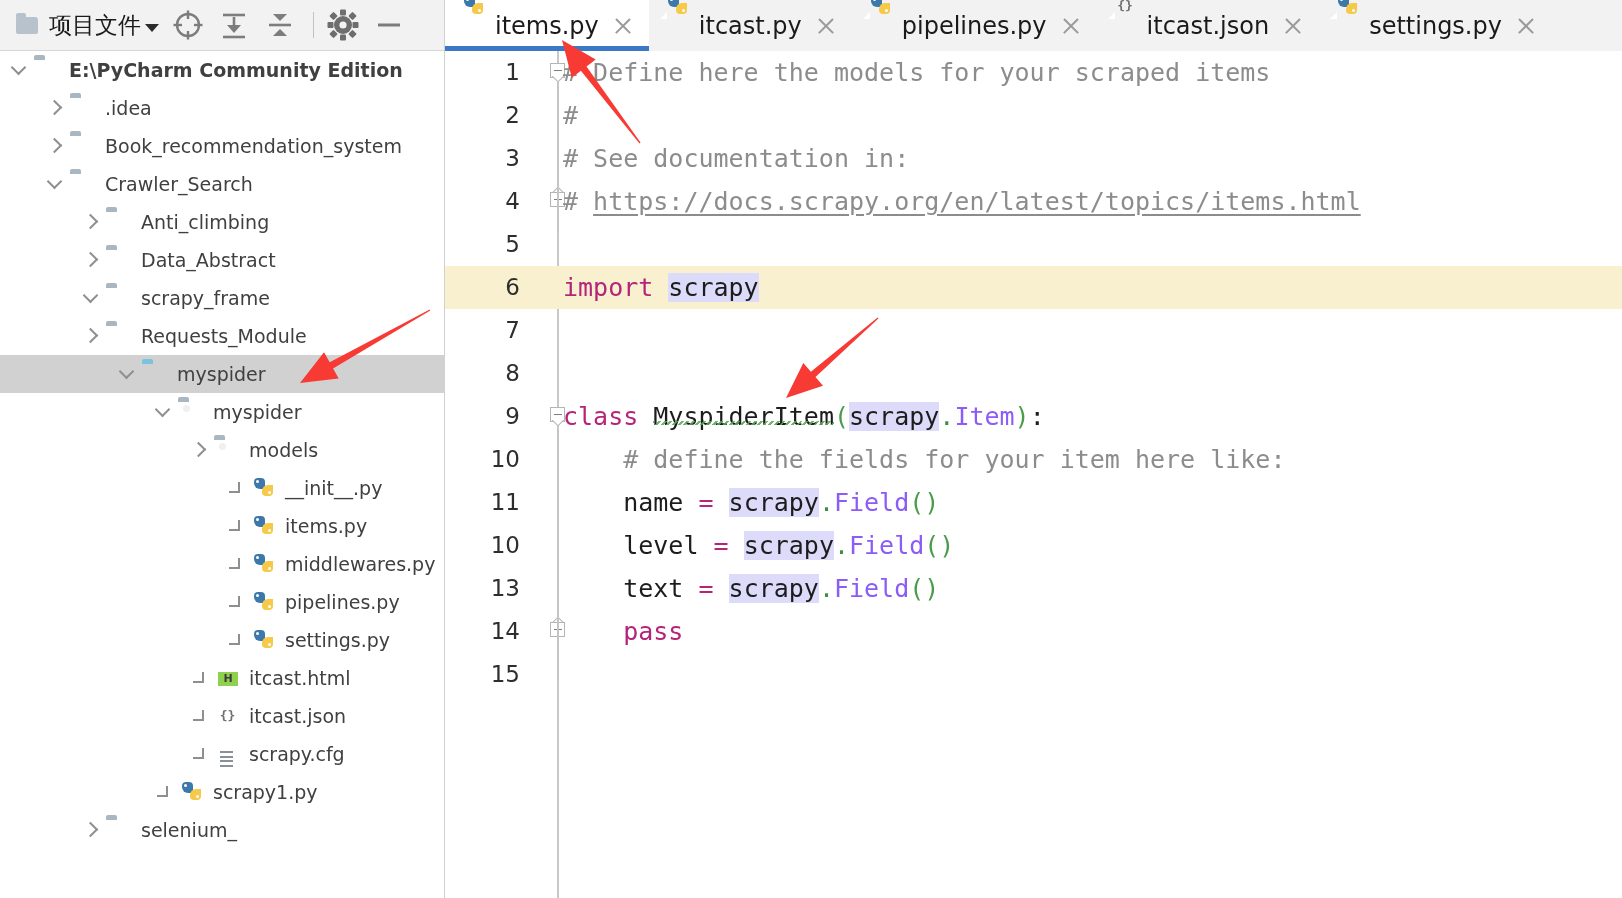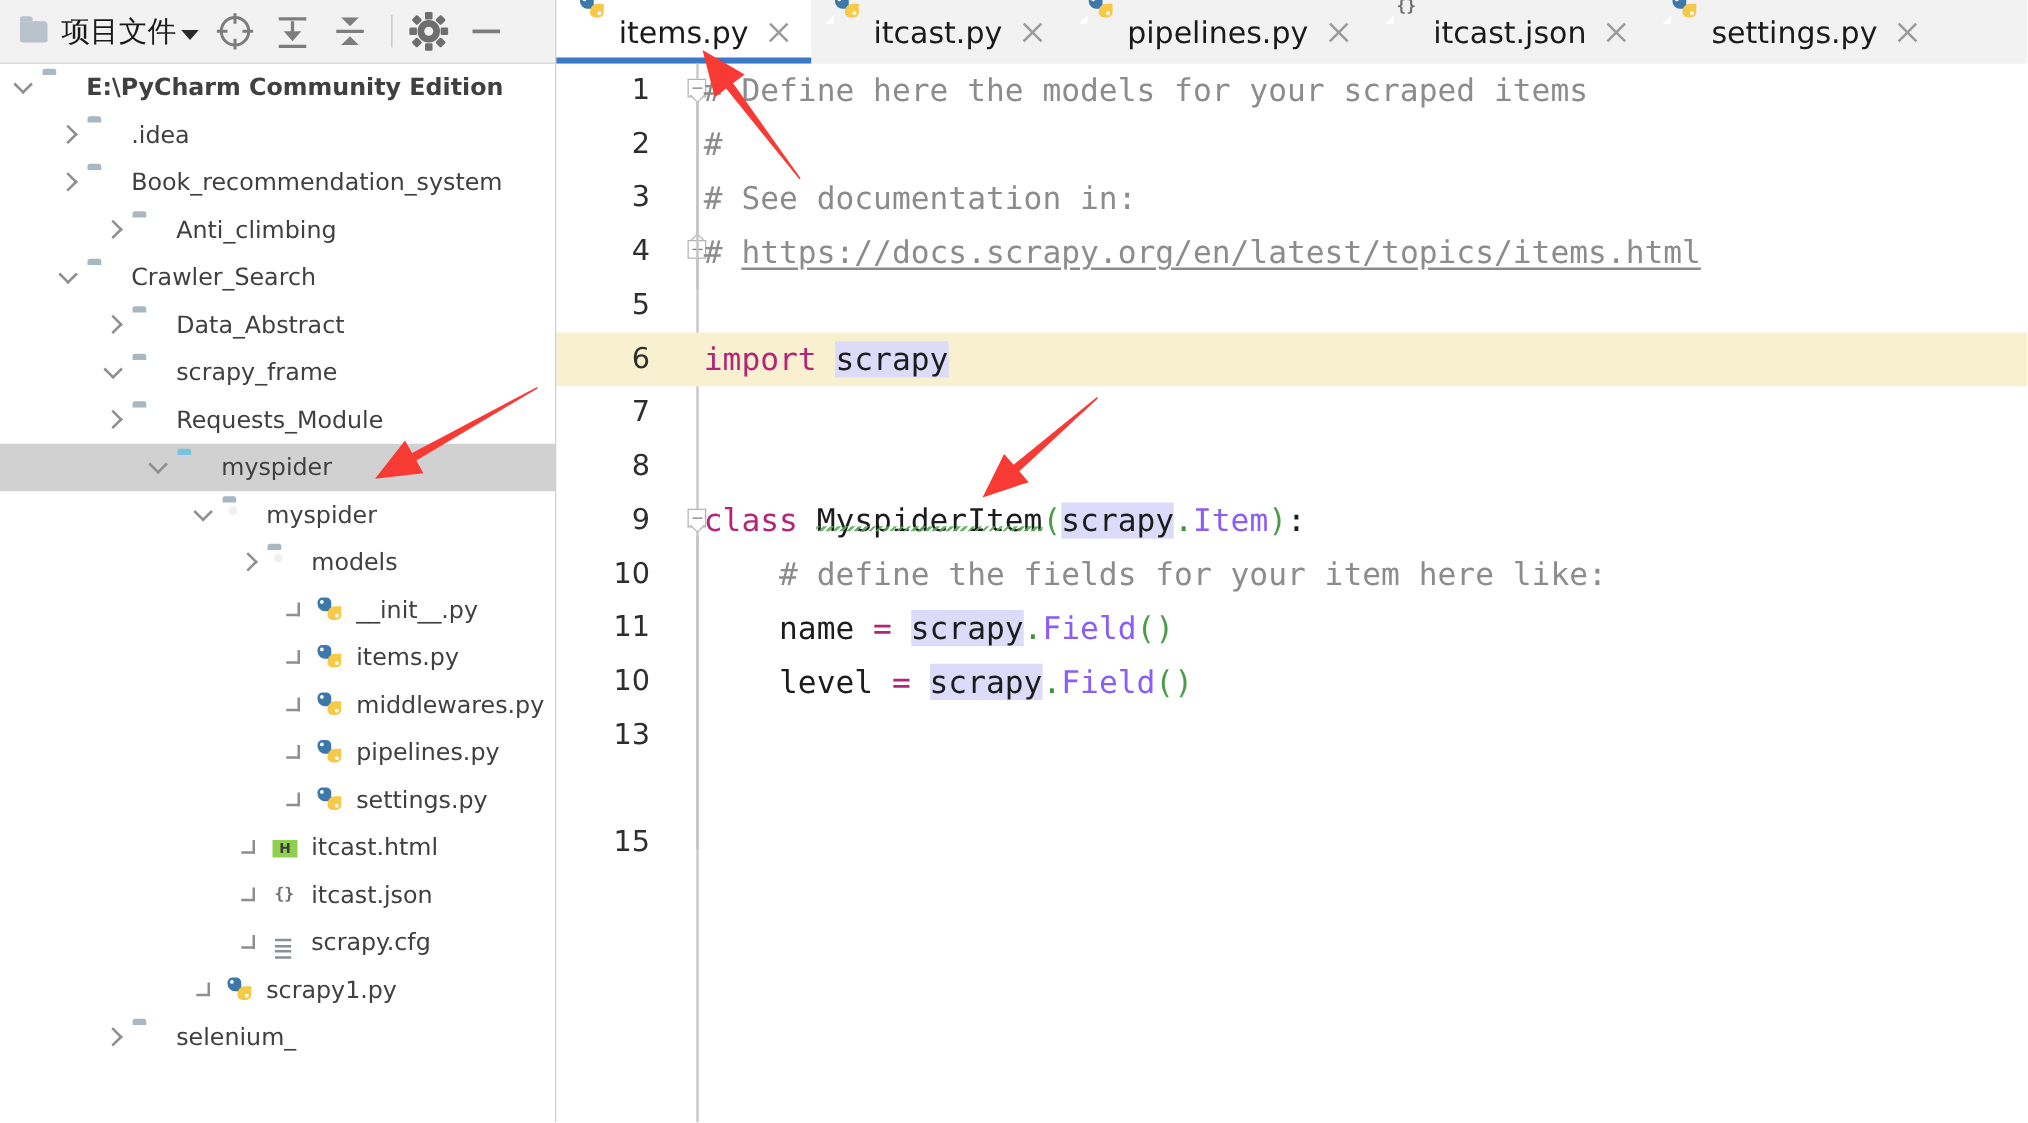--- a/index.html
+++ b/index.html
@@ -284,30 +284,30 @@
           <span class="ico"><span class="i-folder"></span></span>
           <span class="tlabel">.idea</span>
         </div>
         <div class="trow">
           <span class="tw" style="width: 44px;"></span>
           <span class="chev closed"></span>
           <span class="ico"><span class="i-folder"></span></span>
           <span class="tlabel">Book_recommendation_system</span>
         </div>
         <div class="trow">
-          <span class="tw" style="width: 80px;"></span>
-          <span class="chev closed"></span>
-          <span class="ico"><span class="i-folder"></span></span>
-          <span class="tlabel">Anti_climbing</span>
-        </div>
-        <div class="trow">
           <span class="tw" style="width: 44px;"></span>
           <span class="chev open"></span>
           <span class="ico"><span class="i-folder"></span></span>
           <span class="tlabel">Crawler_Search</span>
+        </div>
+        <div class="trow">
+          <span class="tw" style="width: 80px;"></span>
+          <span class="chev closed"></span>
+          <span class="ico"><span class="i-folder"></span></span>
+          <span class="tlabel">Anti_climbing</span>
         </div>
         <div class="trow">
           <span class="tw" style="width: 80px;"></span>
           <span class="chev closed"></span>
           <span class="ico"><span class="i-folder"></span></span>
           <span class="tlabel">Data_Abstract</span>
         </div>
         <div class="trow">
           <span class="tw" style="width: 80px;"></span>
           <span class="chev open"></span>
@@ -493,21 +493,22 @@
         <div class="cline" style="top: 86px; position: absolute; left: 0px; right: 0px;"><span class="lnum">3</span><span class="ctext"><span class="tk-comment"># See documentation in:</span></span></div>
         <div class="cline" style="top: 129px; position: absolute; left: 0px; right: 0px;"><span class="lnum">4</span><span class="foldmark bot" style="top: 12px;"><span class="bx"></span><span class="tip"></span></span><span class="ctext"><span class="tk-comment"># </span><span class="tk-link">https://docs.scrapy.org/en/latest/topics/items.html</span></span></div>
         <div class="cline" style="top: 172px; position: absolute; left: 0px; right: 0px;"><span class="lnum">5</span><span class="ctext"></span></div>
         <div class="cline hl" style="top: 215px; position: absolute; left: 0px; right: 0px;"><span class="lnum">6</span><span class="ctext"><span class="tk-kw">import </span><span class="tk-sel">scrapy</span></span></div>
         <div class="cline" style="top: 258px; position: absolute; left: 0px; right: 0px;"><span class="lnum">7</span><span class="ctext"></span></div>
         <div class="cline" style="top: 301px; position: absolute; left: 0px; right: 0px;"><span class="lnum">8</span><span class="ctext"></span></div>
         <div class="cline" style="top: 344px; position: absolute; left: 0px; right: 0px;"><span class="lnum">9</span><span class="foldmark top" style="top: 12px;"><span class="bx"></span><span class="tip"></span></span><span class="ctext"><span class="tk-kw">class </span><span class="tk-cls">MyspiderItem<span class="squig"></span></span><span class="tk-paren">(</span><span class="tk-sel">scrapy</span><span class="tk-dot">.</span><span class="tk-type">Item</span><span class="tk-paren">)</span><span class="tk-plain">:</span></span></div>
         <div class="cline" style="top: 387px; position: absolute; left: 0px; right: 0px;"><span class="lnum">10</span><span class="ctext"><span class="tk-comment">    # define the fields for your item here like:</span></span></div>
         <div class="cline" style="top: 430px; position: absolute; left: 0px; right: 0px;"><span class="lnum">11</span><span class="ctext"><span class="tk-plain">    name </span><span class="tk-eq">= </span><span class="tk-sel">scrapy</span><span class="tk-dot">.</span><span class="tk-type">Field</span><span class="tk-paren">()</span></span></div>
         <div class="cline" style="top: 473px; position: absolute; left: 0px; right: 0px;"><span class="lnum">10</span><span class="ctext"><span class="tk-plain">    level </span><span class="tk-eq">= </span><span class="tk-sel">scrapy</span><span class="tk-dot">.</span><span class="tk-type">Field</span><span class="tk-paren">()</span></span></div>
-        <div class="cline" style="top: 516px; position: absolute; left: 0px; right: 0px;"><span class="lnum">13</span></div>
+        <div class="cline" style="top: 516px; position: absolute; left: 0px; right: 0px;"><span class="lnum">13</span><span class="ctext"><span class="tk-plain">    text </span><span class="tk-eq">= </span><span class="tk-sel">scrapy</span><span class="tk-dot">.</span><span class="tk-type">Field</span><span class="tk-paren">()</span></span></div>
+        <div class="cline" style="top: 559px; position: absolute; left: 0px; right: 0px;"><span class="lnum">14</span><span class="foldmark bot" style="top: 12px;"><span class="bx"></span><span class="tip"></span></span><span class="ctext"><span class="tk-kw">    pass</span></span></div>
         <div class="cline" style="top: 602px; position: absolute; left: 0px; right: 0px;"><span class="lnum">15</span><span class="ctext"></span></div>
         <div style="position: absolute; left: 112px; width: 1.6px; background: rgb(196, 196, 196); top: 30px; height: 150px;"></div>
         <div style="position: absolute; left: 112px; width: 1.6px; background: rgb(196, 196, 196); top: 378px; height: 250px;"></div>
       </div>
   </div>
 
   <svg id="arrow-layer" class="arrow" style="left:0;top:0;width:1622px;height:898px;z-index:20;">
       <polygon points="562.0,40.0 595.7,59.6 586.5,66.6 640.5,142.6 639.5,143.4 580.9,70.8 571.8,77.8" fill="#f83a35"></polygon>
       <polygon points="300.0,383.0 324.0,352.3 329.7,362.3 429.7,309.5 430.3,310.5 333.1,368.4 338.7,378.5" fill="#f83a35"></polygon>
       <polygon points="786.0,398.0 803.3,363.1 810.9,371.7 877.6,317.5 878.4,318.5 815.5,377.0 823.0,385.7" fill="#f83a35"></polygon>

